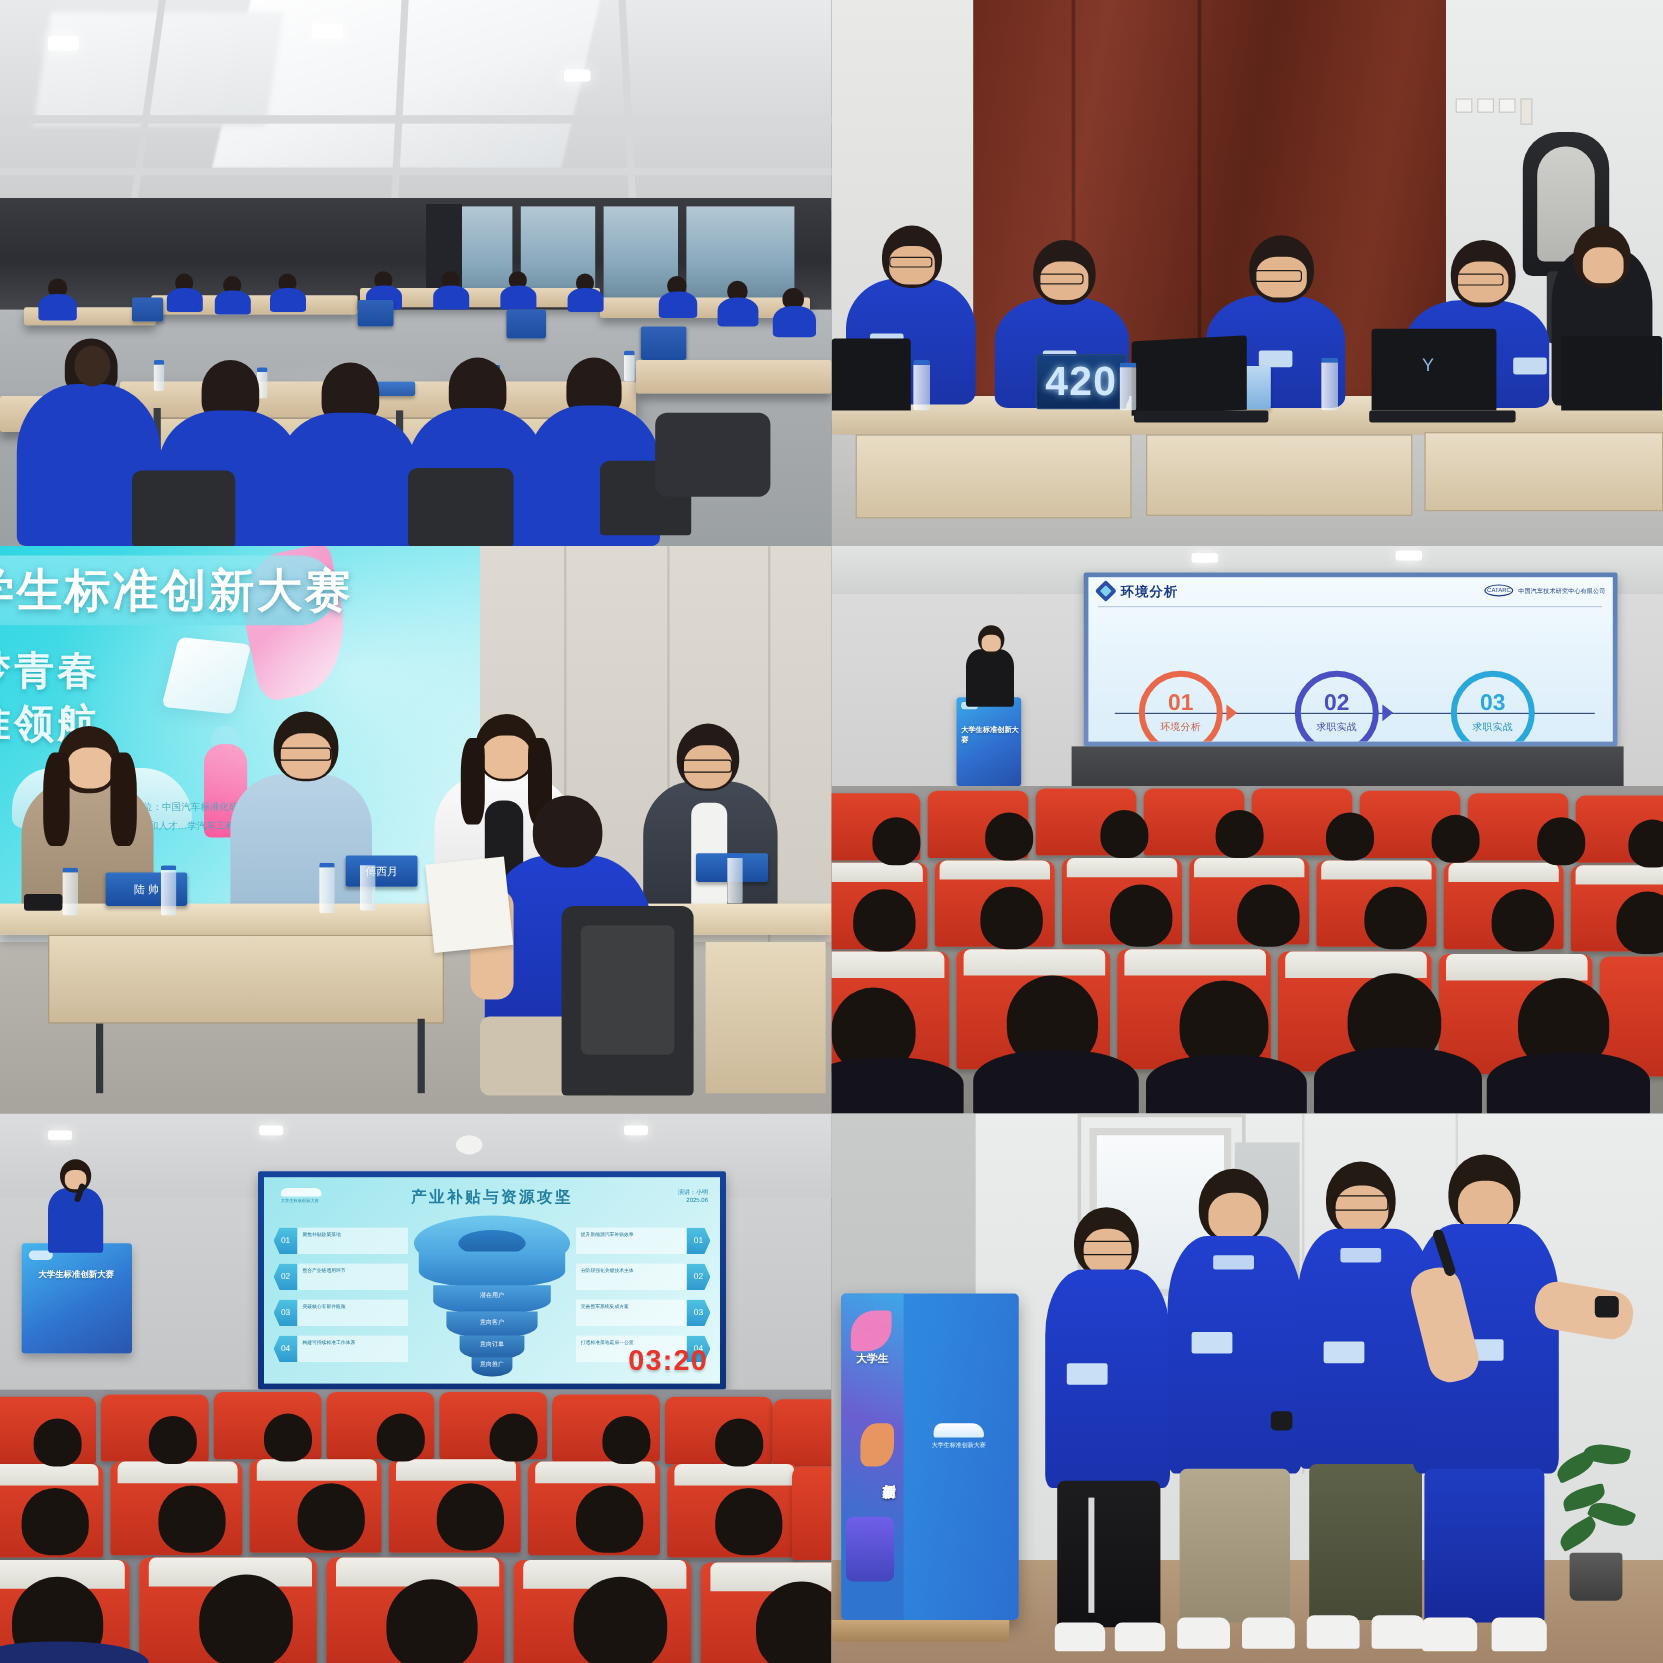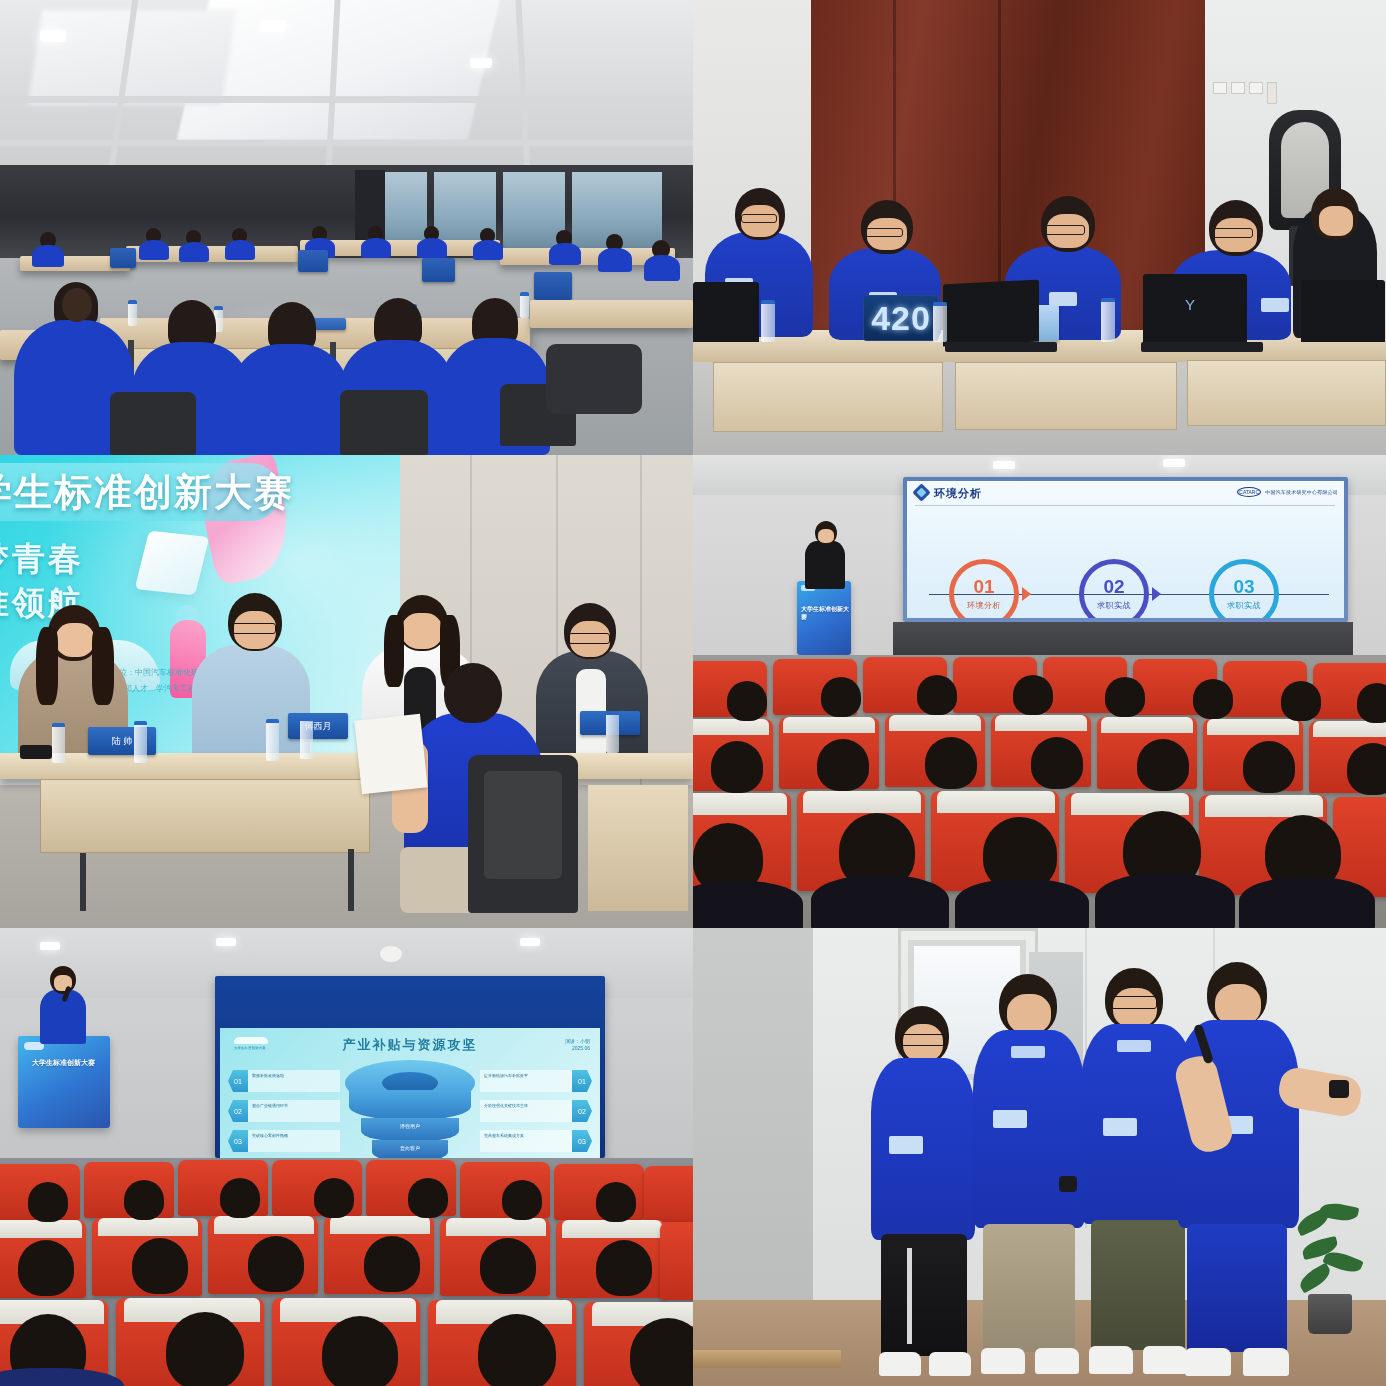--- a/index.html
+++ b/index.html
@@ -168,21 +168,21 @@
   
   .p5 { background:#b3b5b8; }
   .p5-ceil { position:absolute; left:0; top:0; width:693px; height:70px;
     background:linear-gradient(#dcddde,#cccdce); }
   .p5-wall { position:absolute; left:0; top:0; width:693px; height:240px;
     background:linear-gradient(#d5d6d7,#c3c4c6); }
   .p5-screen { position:absolute; left:215px; top:48px; width:390px; height:182px;
     background:linear-gradient(#15439b,#0e327c); padding:5px; border-radius:2px;
     box-shadow:0 4px 10px rgba(0,0,0,.3); }
   .p5-slide { position:relative; width:100%; height:100%; overflow:hidden;
-    background:linear-gradient(135deg,#9de6ee 0%,#b6ecf2 35%,#cdf2f6 70%,#e4f9fb 100%);margin-top:47px; }
+    background:linear-gradient(135deg,#9de6ee 0%,#b6ecf2 35%,#cdf2f6 70%,#e4f9fb 100%); }
   .p5-sl-title { position:absolute; left:50%; transform:translateX(-50%); top:8px;
     font-size:13px; font-weight:700; color:#0f6f97; letter-spacing:2px; white-space:nowrap;
     opacity:.88; }
   .p5-sl-logo { position:absolute; left:14px; top:9px; width:42px; height:14px; }
   .p5-sl-meta { position:absolute; right:10px; top:10px; font-size:5px; color:#1e86ad;
     text-align:right; line-height:7px; }
   .funnel-layer { position:absolute; left:50%; transform:translateX(-50%);
     border-radius:50%; background:linear-gradient(#54b8ea,#2b7cc8); }
   .hexrow { position:absolute; height:22px; }
   .hexnum { position:absolute; width:20px; height:22px;
@@ -732,20 +732,32 @@
   <div class="panel p6">
     <div class="p6-wallmid"></div>
     <div class="p6-wallL"></div>
     <div class="p6-panel" style="left:392px;"></div>
     <div class="p6-panel" style="left:520px;"></div>
     <div class="p6-wintrim"></div>
     <div class="p6-window"></div>
     <div style="position:absolute;left:336px;top:24px;width:54px;height:230px;background:linear-gradient(#cfd2d3,#bcbfc0);"></div>
     <div class="p6-floor"></div>
 
+    <div class="p6-podium">
+      <div class="p6-pod-side"></div>
+      <div style="position:absolute;left:8px;top:14px;width:34px;height:34px;background:#ff7fbd;border-radius:60% 10% 60% 10%;opacity:.9;"></div>
+      <div style="position:absolute;left:16px;top:108px;width:28px;height:36px;background:#ff9f4d;border-radius:50% 20% 50% 20%;opacity:.85;"></div>
+      <div style="position:absolute;left:4px;top:186px;width:40px;height:54px;background:linear-gradient(#7b5cf0,#4a39b8);border-radius:6px;opacity:.8;"></div>
+      <div class="p6-pod-txt">大学生</div>
+      <div class="p6-pod-txt2">标准创新</div>
+      <div class="p6-pod-logo">
+        <div style="width:42px;height:12px;margin:0 auto;background:linear-gradient(#ffffff,#d8ecff);border-radius:10px 14px 3px 3px;"></div>
+        <div style="font-size:5px;margin-top:3px;">大学生标准创新大赛</div>
+      </div>
+    </div>
     <div class="p6-pod-base" style="top:422px;"></div>
 
     <div class="stu">
       <div class="stu-head" style="left:202px;top:78px;width:54px;height:58px;"></div>
       <div class="stu-face" style="left:210px;top:96px;width:40px;height:38px;"></div>
       <div class="glasses" style="left:208px;top:106px;width:44px;height:12px;border-color:#1b1510;"></div>
       <div class="stu-body" style="left:178px;top:130px;width:104px;height:182px;"></div>
       <div class="stu-badge" style="left:196px;top:208px;"></div>
       <div class="stu-pants" style="left:188px;top:306px;width:86px;height:122px;background:linear-gradient(#1d1d1f,#111113);"></div>
       <div style="position:absolute;left:214px;top:320px;width:5px;height:96px;background:#d8d8d8;"></div>

